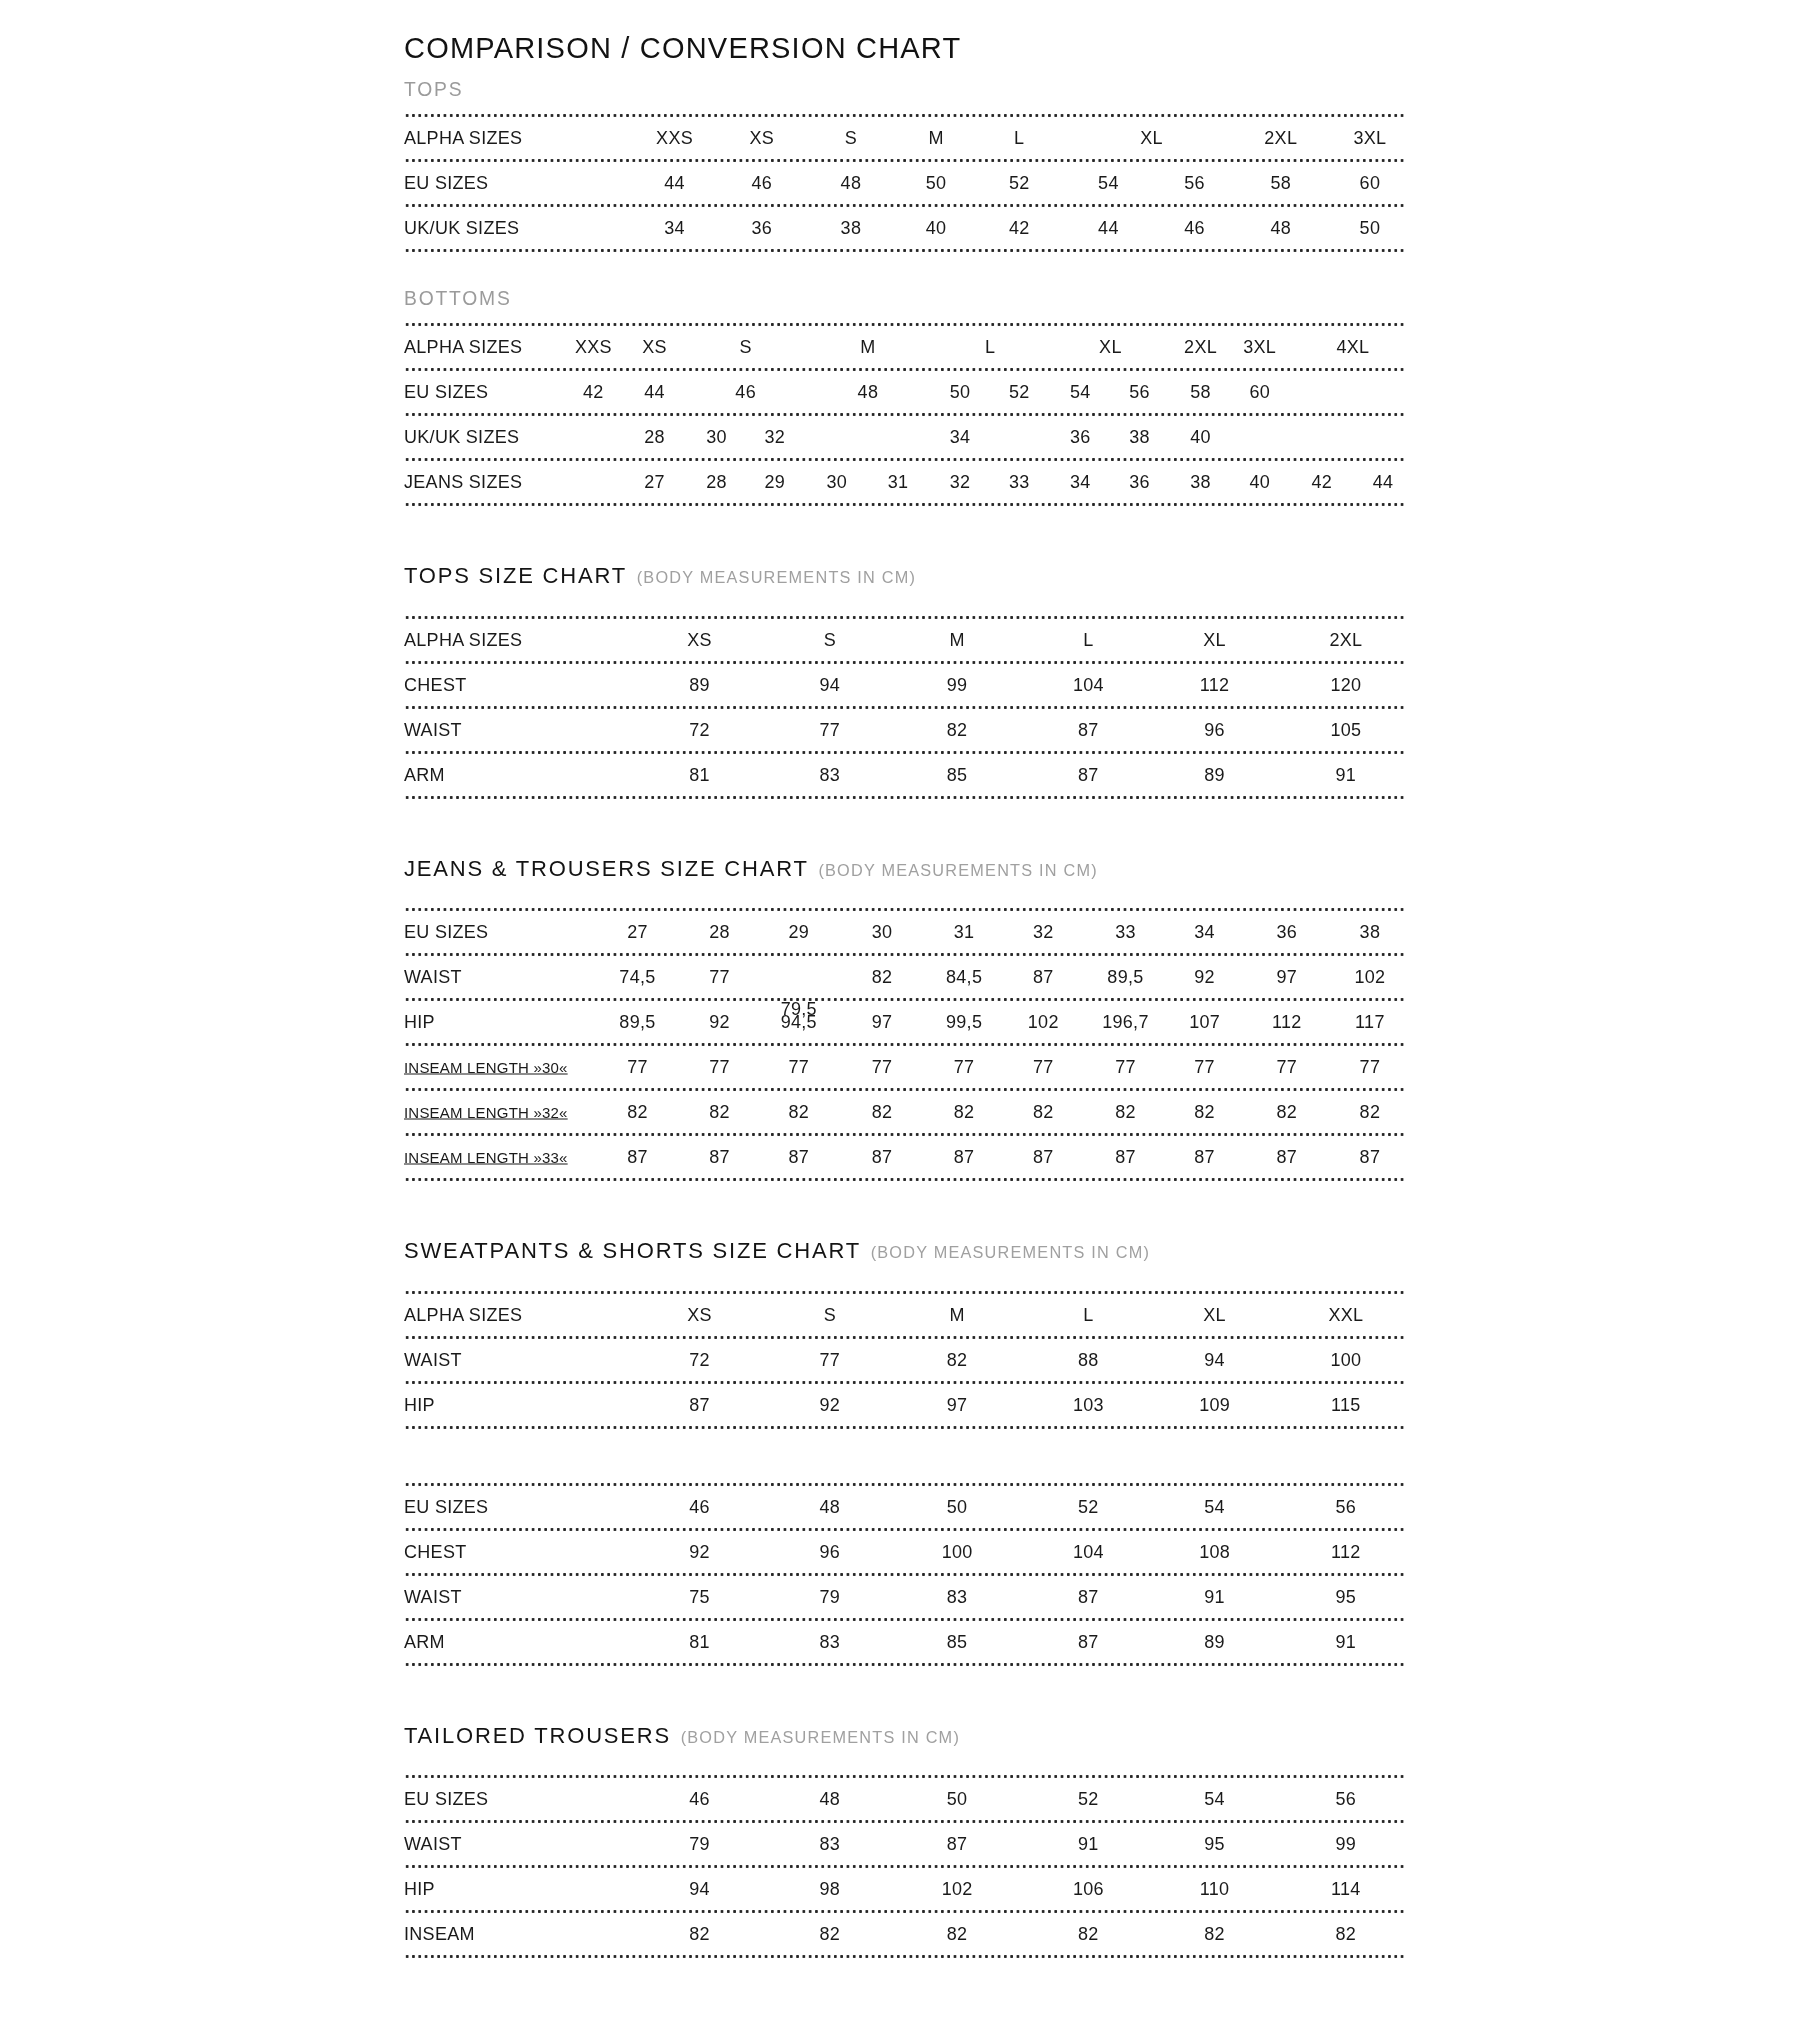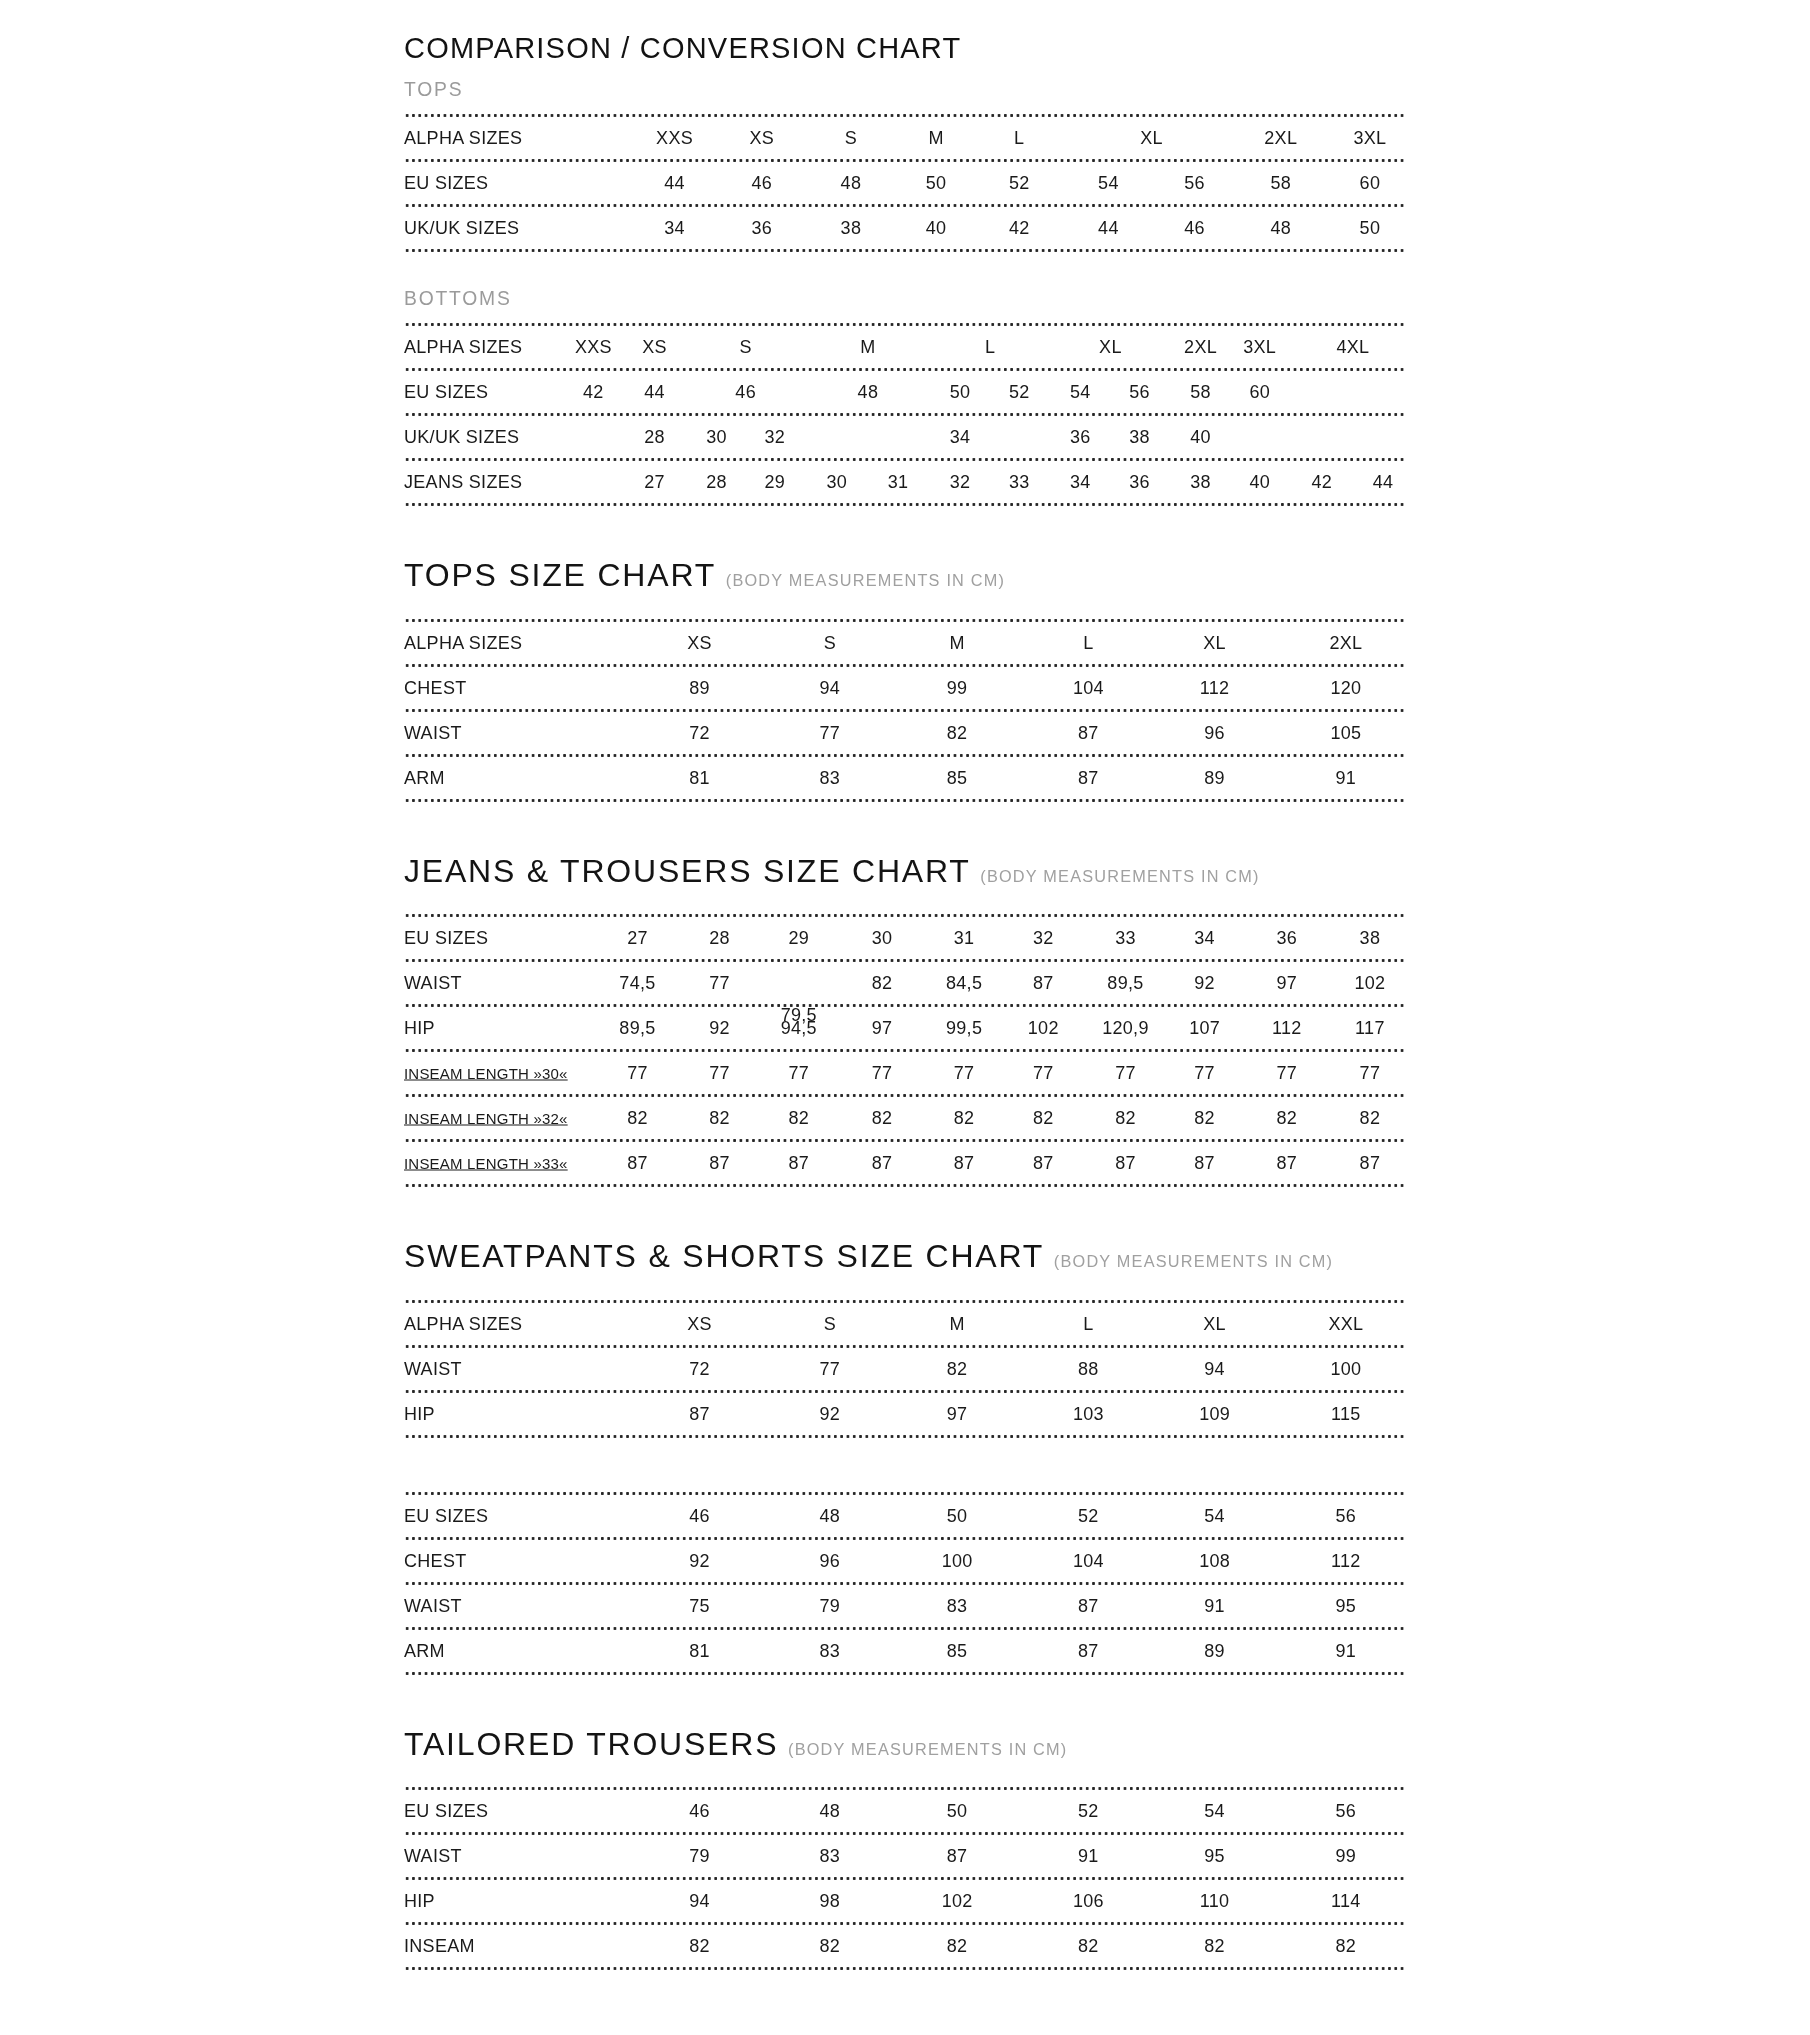--- a/index.html
+++ b/index.html
@@ -31,21 +31,21 @@
   .sec.kicker { margin-top: 35px; }
   .sec.kicker.first { margin-top: 12px; }
   .kicker-label {
     font-size: 19.3px;
     letter-spacing: 1.8px;
     color: #9b9b9b;
     line-height: 24px;
   }
   .heading { line-height: 31px; white-space: nowrap; }
   .heading-text {
-    font-size: 32px;
+    font-size: 22px;
     letter-spacing: 1.8px;
     color: #141414;
   }
   .heading-sub {
     font-size: 16.3px;
     letter-spacing: 1.2px;
     color: #a0a0a0;
     margin-left: 9.7px;
   }
   .sec.kicker .table { margin-top: 12px; }
@@ -301,21 +301,21 @@
             <div class="trow">
               <div class="dotline"></div>
               <div class="rowbody">
                 <span class="rlabel">HIP</span>
                 <span class="cell" style="left: 23.3%;">89,5</span>
                 <span class="cell" style="left: 31.5%;">92</span>
                 <span class="cell" style="left: 39.4%;">94,5</span>
                 <span class="cell" style="left: 47.7%;">97</span>
                 <span class="cell" style="left: 55.9%;">99,5</span>
                 <span class="cell" style="left: 63.8%;">102</span>
-                <span class="cell" style="left: 72%;">120,9</span>
+                <span class="cell" style="left: 72%;">196,7</span>
                 <span class="cell" style="left: 79.9%;">107</span>
                 <span class="cell" style="left: 88.1%;">112</span>
                 <span class="cell" style="left: 96.4%;">117</span>
               </div>
             </div>
             <div class="trow">
               <div class="dotline"></div>
               <div class="rowbody">
                 <span class="rlabel small">INSEAM LENGTH »30«</span>
                 <span class="cell" style="left: 23.3%;">77</span>

